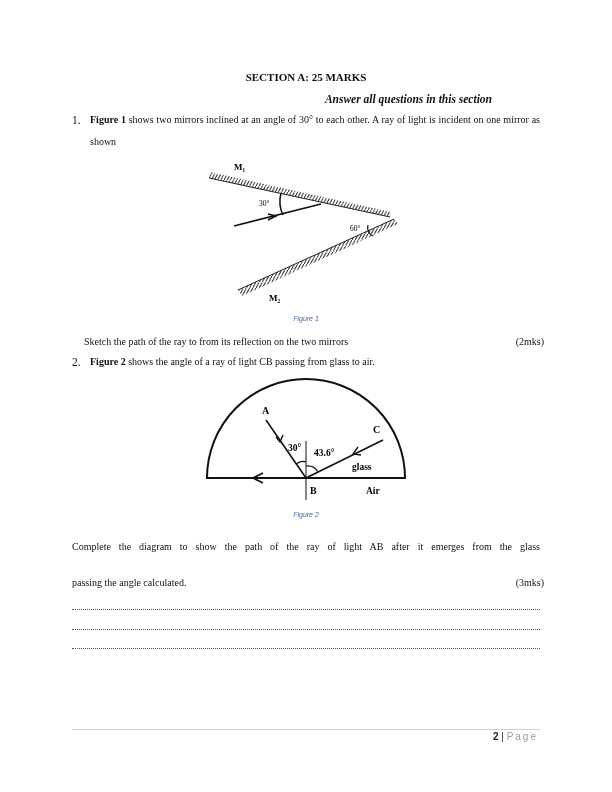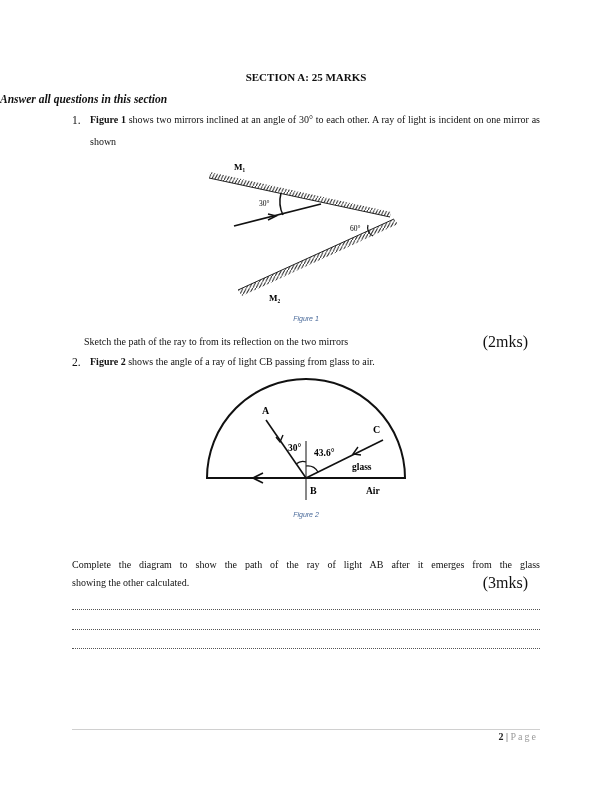--- a/index.html
+++ b/index.html
@@ -1,31 +1,31 @@
 <!DOCTYPE html>
 <html><head>
 <meta charset="utf-8">
 <style>
   html, body { margin: 0; padding: 0; background: #ffffff; }
   body { width: 612px; height: 792px; position: relative; overflow: hidden;
          font-family: "Liberation Serif", serif; color: #111; }
   .abs { position: absolute; }
   .section-title { top: 71px; left: 0; width: 612px; text-align: center;
                    font-weight: bold; font-size: 11px; }
-  .subtitle { top: 93px; left: 0; width: 492px; text-align: left;
+  .subtitle { top: 93px; left: 0; width: 492px; text-align: right;
               font-weight: bold; font-style: italic; font-size: 11.5px; }
   .q-text { font-size: 10px; line-height: 22px; }
   .q-num { left: 72px; font-size: 11.5px; }
   .q-body { left: 90px; width: 450px; text-align: justify; }
   .caption { font-family: "Liberation Sans", sans-serif; font-style: italic;
              font-size: 7px; color: #4a6a9a; width: 612px; left: 0; text-align: center; }
-  .marks { right: 84px; font-size: 16px; }
+  .marks { right: 68px; font-size: 10px; }
   .dotline { left: 72px; width: 468px; height: 0; border-top: 1px dotted #555; }
   .footer-rule { left: 72px; width: 468px; top: 729px; border-top: 1px solid #d0d0d0; }
-  .footer { top: 731px; right: 74px; font-family: Liberation Serif, serif; font-size: 10px; }
+  .footer { top: 731px; right: 74px; font-family: Liberation Sans, sans-serif; font-size: 10px; }
   .footer .pnum { font-weight: bold; color: #222; }
   .footer .sep { color: #333; }
   .footer .pword { color: #9a9a9a; letter-spacing: 2px; }
   svg text { font-family: "Liberation Serif", serif; }
 </style>
 </head>
 <body>
 
 <div class="abs section-title">SECTION A: 25 MARKS</div>
 <div class="abs subtitle">Answer all questions in this section</div>
@@ -96,22 +96,22 @@
   <text x="373" y="433" font-size="10" font-weight="bold">C</text>
   <text x="310" y="494" font-size="10" font-weight="bold">B</text>
   <text x="288" y="451" font-size="9.5" font-weight="bold">30°</text>
   <text x="314" y="456" font-size="9.5" font-weight="bold">43.6°</text>
   <text x="352" y="470" font-size="9.5" font-weight="bold">glass</text>
   <text x="366" y="494" font-size="9.5" font-weight="bold">Air</text>
 </svg>
 
 <div class="abs caption" style="top:511px;">Figure 2</div>
 
-<div class="abs q-text" style="top:554px;left:72px;width:468px;text-align:justify;text-align-last:justify;">Complete the diagram to show the path of the ray of light AB after it emerges from the glass</div>
-<div class="abs q-text" style="top:572px;left:72px;">showing the other calculated.</div>
+<div class="abs q-text" style="top:536px;left:72px;width:468px;text-align:justify;text-align-last:justify;">Complete the diagram to show the path of the ray of light AB after it emerges from the glass</div>
+<div class="abs q-text" style="top:572px;left:72px;">passing the angle calculated.</div>
 <div class="abs marks q-text" style="top:572px;font-family:Liberation Serif, serif;">(3mks)</div>
 
 <div class="abs dotline" style="top:609px;"></div>
 <div class="abs dotline" style="top:629px;"></div>
 <div class="abs dotline" style="top:648px;"></div>
 
 <div class="abs footer-rule"></div>
 <div class="abs footer">
   <span class="pnum">2</span>
   <span class="sep">|</span>

